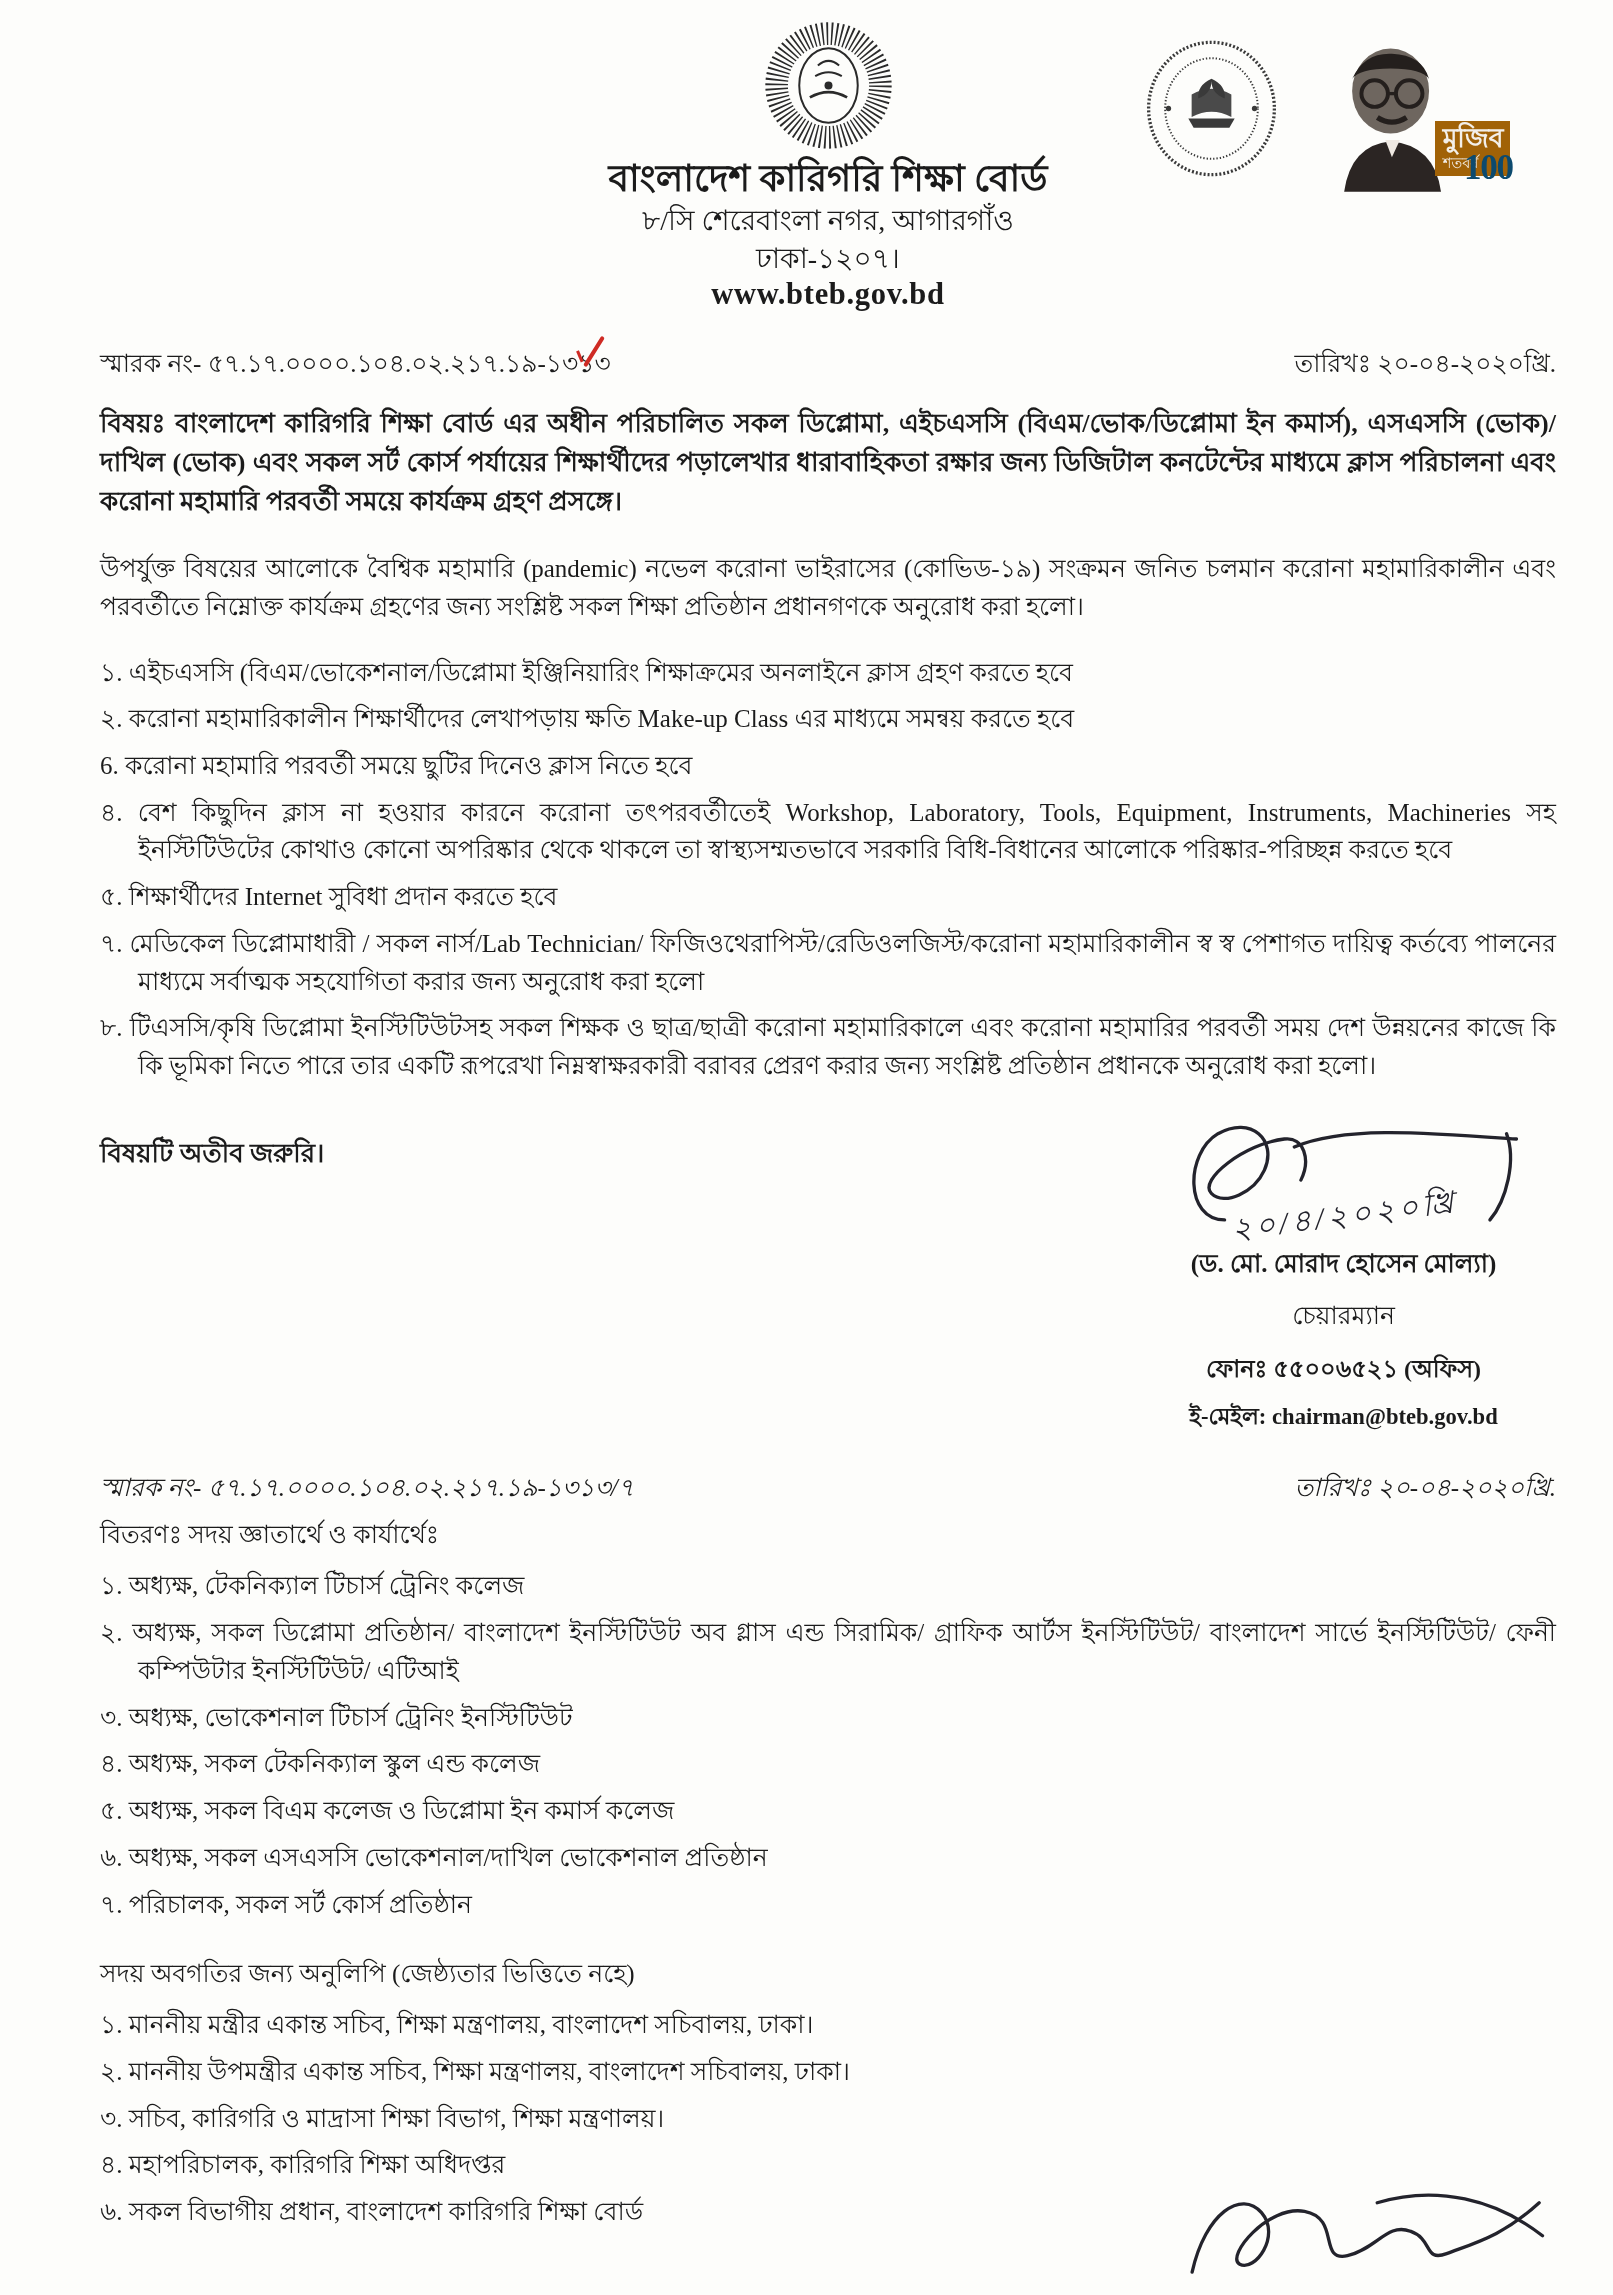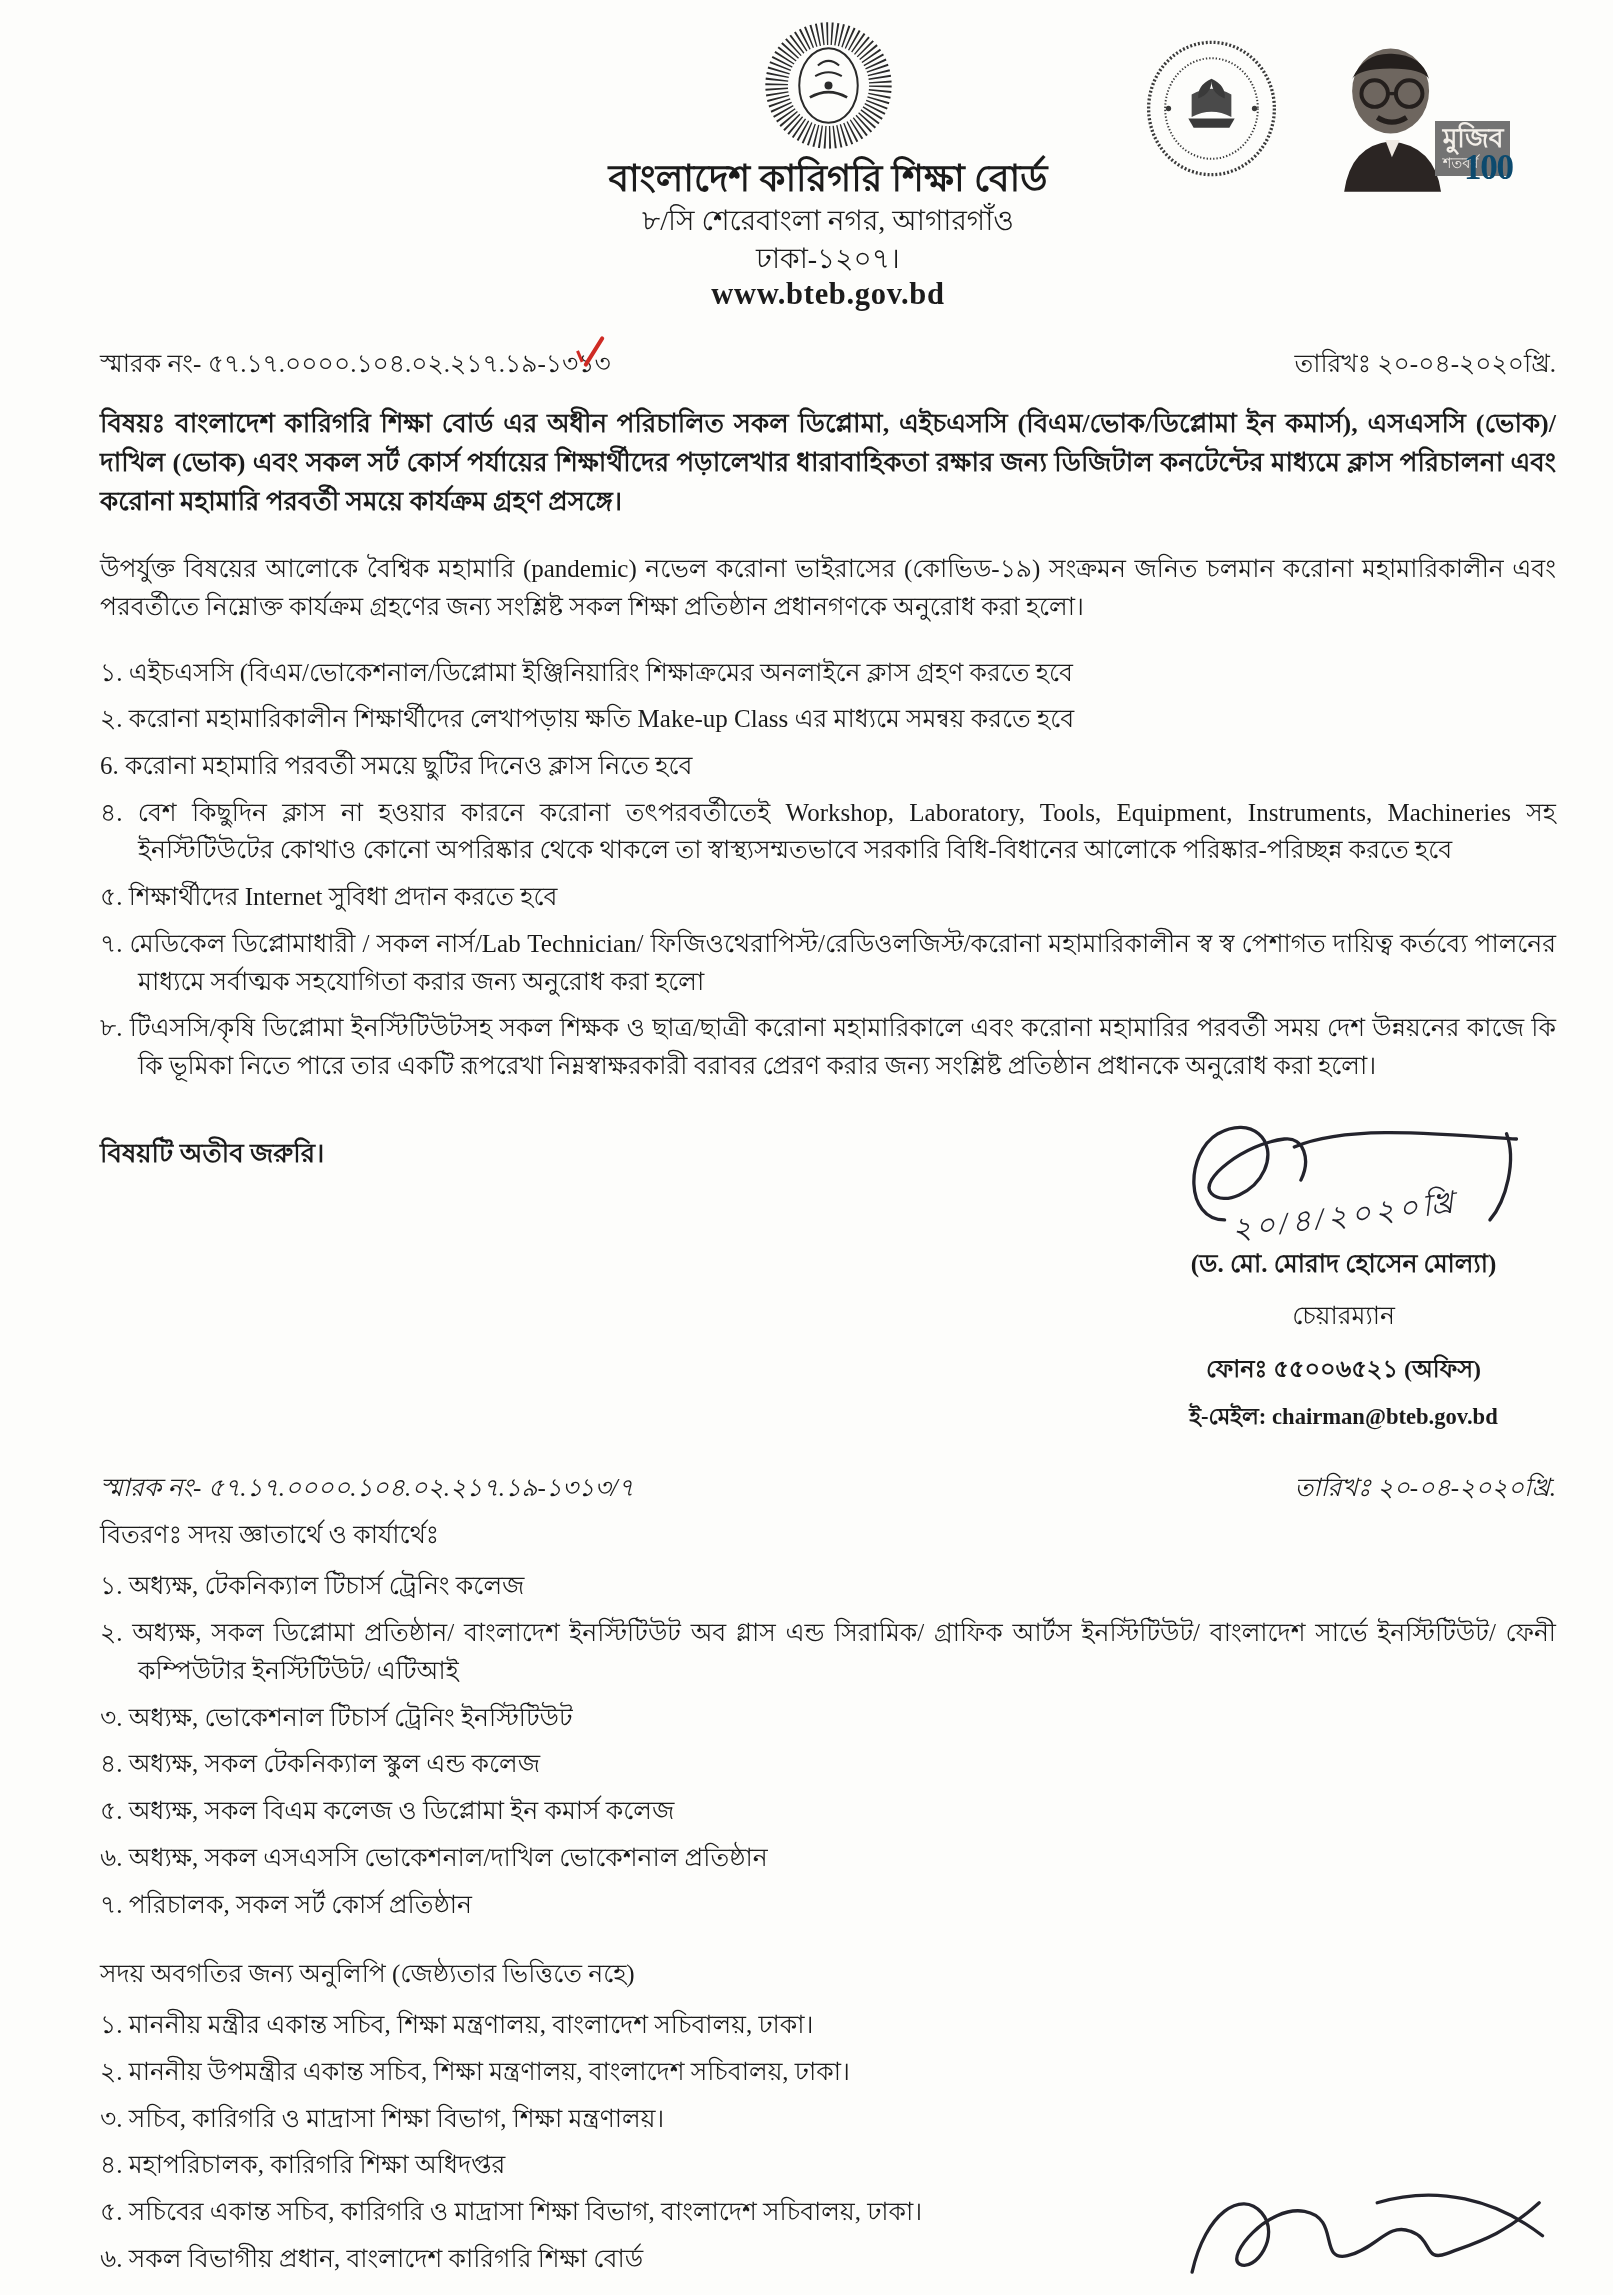--- a/index.html
+++ b/index.html
@@ -42,21 +42,21 @@
   .sig-title{font-size:25px;margin-top:9.3px;}
   .sig-phone{font-size:24px;font-weight:bold;margin-top:10.6px;}
   .sig-email{font-size:22.6px;font-weight:bold;margin-top:9.3px;}
   
   .dist-title{font-size:25px;margin-top:4px;}
   .copies-section{position:relative;margin-top:30.5px;}
   .copies-title{font-size:25px;}
   .secretary-block{position:absolute;top:219px;right:-6.6px;width:398px;text-align:center;}
   
   .mujib{position:relative;width:199px;height:153px;}
-  .mujib-badge{position:absolute;right:0;bottom:16px;background:#737373;color:#f3efe9;padding:4px 6.6px 5.3px 8px;line-height:1.0;text-align:left;}
+  .mujib-badge{position:absolute;right:0;bottom:16px;background:#a16207;color:#f3efe9;padding:4px 6.6px 5.3px 8px;line-height:1.0;text-align:left;}
   .mujib-badge .l1{font-size:26.5px;font-weight:bold;display:block;}
   .mujib-badge .l2{font-size:14.6px;display:block;margin-top:4px;}
   .mujib-100{position:absolute;right:-2.7px;bottom:4px;font-size:35px;font-weight:bold;color:#0c4a6e;letter-spacing:-1.3px;}
 </style>
 </head>
 <body>
 
 <div class="page">
 
   <div class="header">
@@ -159,21 +159,20 @@
     <div class="item">৭. পরিচালক, সকল সর্ট কোর্স প্রতিষ্ঠান</div>
   </div>
 
   <div class="copies-section">
     <div class="copies-title">সদয় অবগতির জন্য অনুলিপি (জেষ্ঠ্যতার ভিত্তিতে নহে)</div>
     <div style="max-width:1168px;">
       <div class="item">১. মাননীয় মন্ত্রীর একান্ত সচিব, শিক্ষা মন্ত্রণালয়, বাংলাদেশ সচিবালয়, ঢাকা।</div>
       <div class="item">২. মাননীয় উপমন্ত্রীর একান্ত সচিব, শিক্ষা মন্ত্রণালয়, বাংলাদেশ সচিবালয়, ঢাকা।</div>
       <div class="item">৩. সচিব, কারিগরি ও মাদ্রাসা শিক্ষা বিভাগ, শিক্ষা মন্ত্রণালয়।</div>
       <div class="item">৪. মহাপরিচালক, কারিগরি শিক্ষা অধিদপ্তর</div>
-      <div class="item">৫. সচিবের একান্ত সচিব, কারিগরি ও মাদ্রাসা শিক্ষা বিভাগ, বাংলাদেশ সচিবালয়, ঢাকা।</div>
       <div class="item">৬. সকল বিভাগীয় প্রধান, বাংলাদেশ কারিগরি শিক্ষা বোর্ড</div>
 
     </div>
 
     <div class="secretary-block">
       <svg class="sig-svg" width="372" height="119" viewBox="0 0 560 180">
         <path d="M20,150 C40,60 95,25 125,60 C155,95 115,150 92,138 C70,126 135,48 190,58 C245,68 210,135 255,125 C300,114 315,75 350,88 C385,100 370,135 405,122 C450,105 490,95 545,45" fill="none" stroke="#23232c" stroke-width="5" stroke-linecap="round"></path>
         <path d="M300,45 C390,18 480,40 550,95" fill="none" stroke="#23232c" stroke-width="5" stroke-linecap="round"></path>
       </svg>
 

